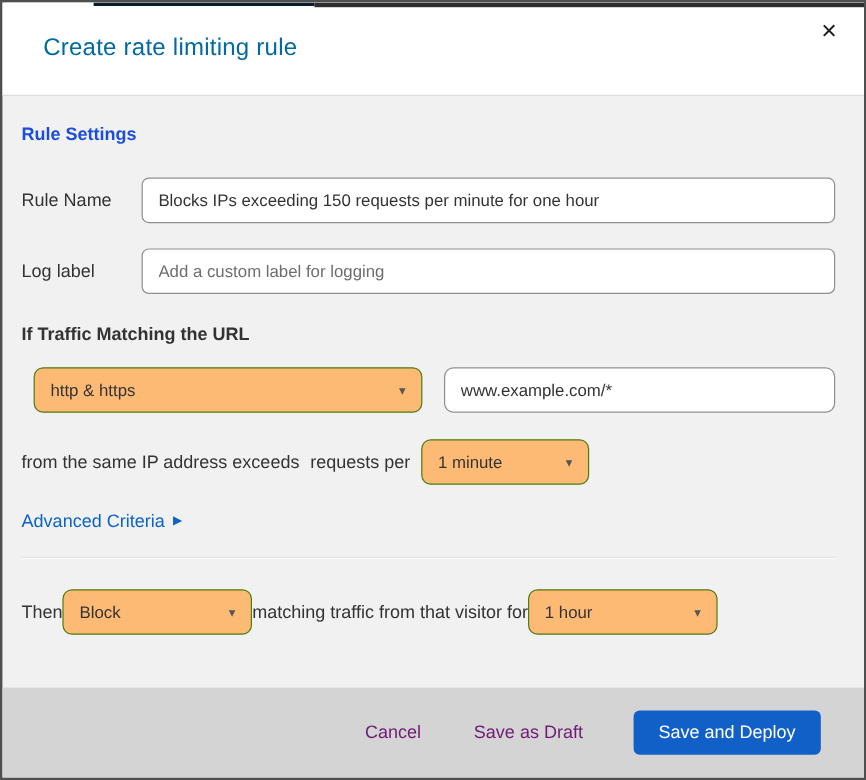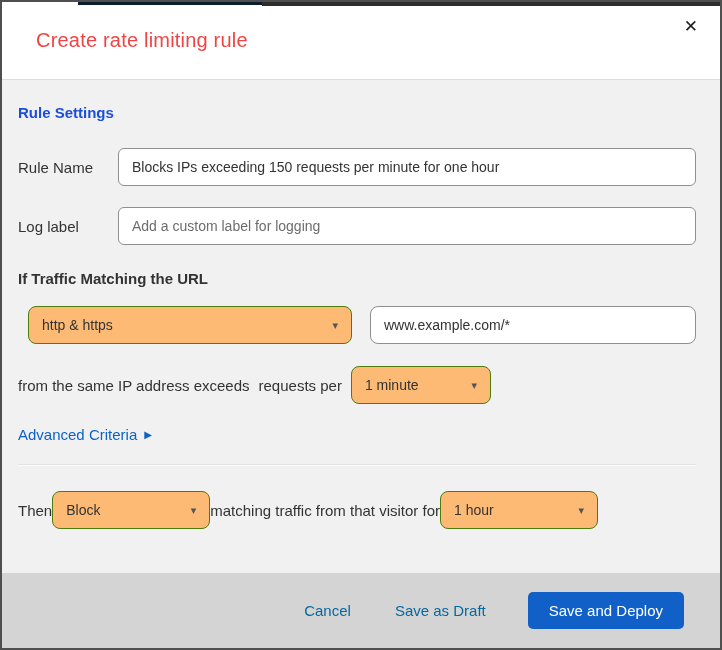--- a/index.html
+++ b/index.html
@@ -19,21 +19,21 @@
   .strip-navy { position: absolute; top: 0; left: 76px; width: 184px; height: 3px; background: #0c1c2c; }
   .strip-charcoal { position: absolute; top: 0; left: 260px; width: 458px; height: 4px; background: #2e2c2c; }
 
   .header {
     flex: none; height: 78px;
     background: #ffffff;
     border-bottom: 1px solid #dcdcdc;
     display: flex; align-items: center;
     padding: 0 20px 0 34px;
   }
-  .title { font-size: 20px; font-weight: 400; color: #ef4444; margin: 0; letter-spacing: 0.2px; }
+  .title { font-size: 20px; font-weight: 400; color: #0369a1; margin: 0; letter-spacing: 0.2px; }
   .close-btn {
     margin-left: auto; margin-top: 12px; align-self: flex-start;
     background: none; border: none; cursor: pointer;
     font-size: 17px; color: #1f1f1f; line-height: 1; padding: 4px 2px;
     font-family: inherit;
   }
 
   .body { flex: 1; padding: 0 24px 0 16px; }
 
   .section-heading { font-size: 15px; font-weight: 700; color: #1d4ed8; margin: 24px 0 0; }
@@ -86,21 +86,21 @@
   .action-select { width: 158px; flex: none; }
   .duration-select { width: 158px; flex: none; }
 
   .footer {
     flex: none; height: 75px; background: #d4d4d4;
     display: flex; align-items: center; justify-content: flex-end;
     padding: 0 36px; gap: 12px;
   }
   .text-btn {
     background: none; border: none; cursor: pointer;
-    font-size: 15px; color: #0369a1; font-family: inherit;
+    font-size: 15px; color: #701a75; font-family: inherit;
     padding: 8px 16px;
   }
   .primary-btn {
     background: #1160c8; color: #fff; border: none; border-radius: 5px;
     font-size: 15px; font-family: inherit; cursor: pointer;
     height: 37px; padding: 0 21px; margin-left: 14px;
   }
 </style>
 </head>
 <body>

